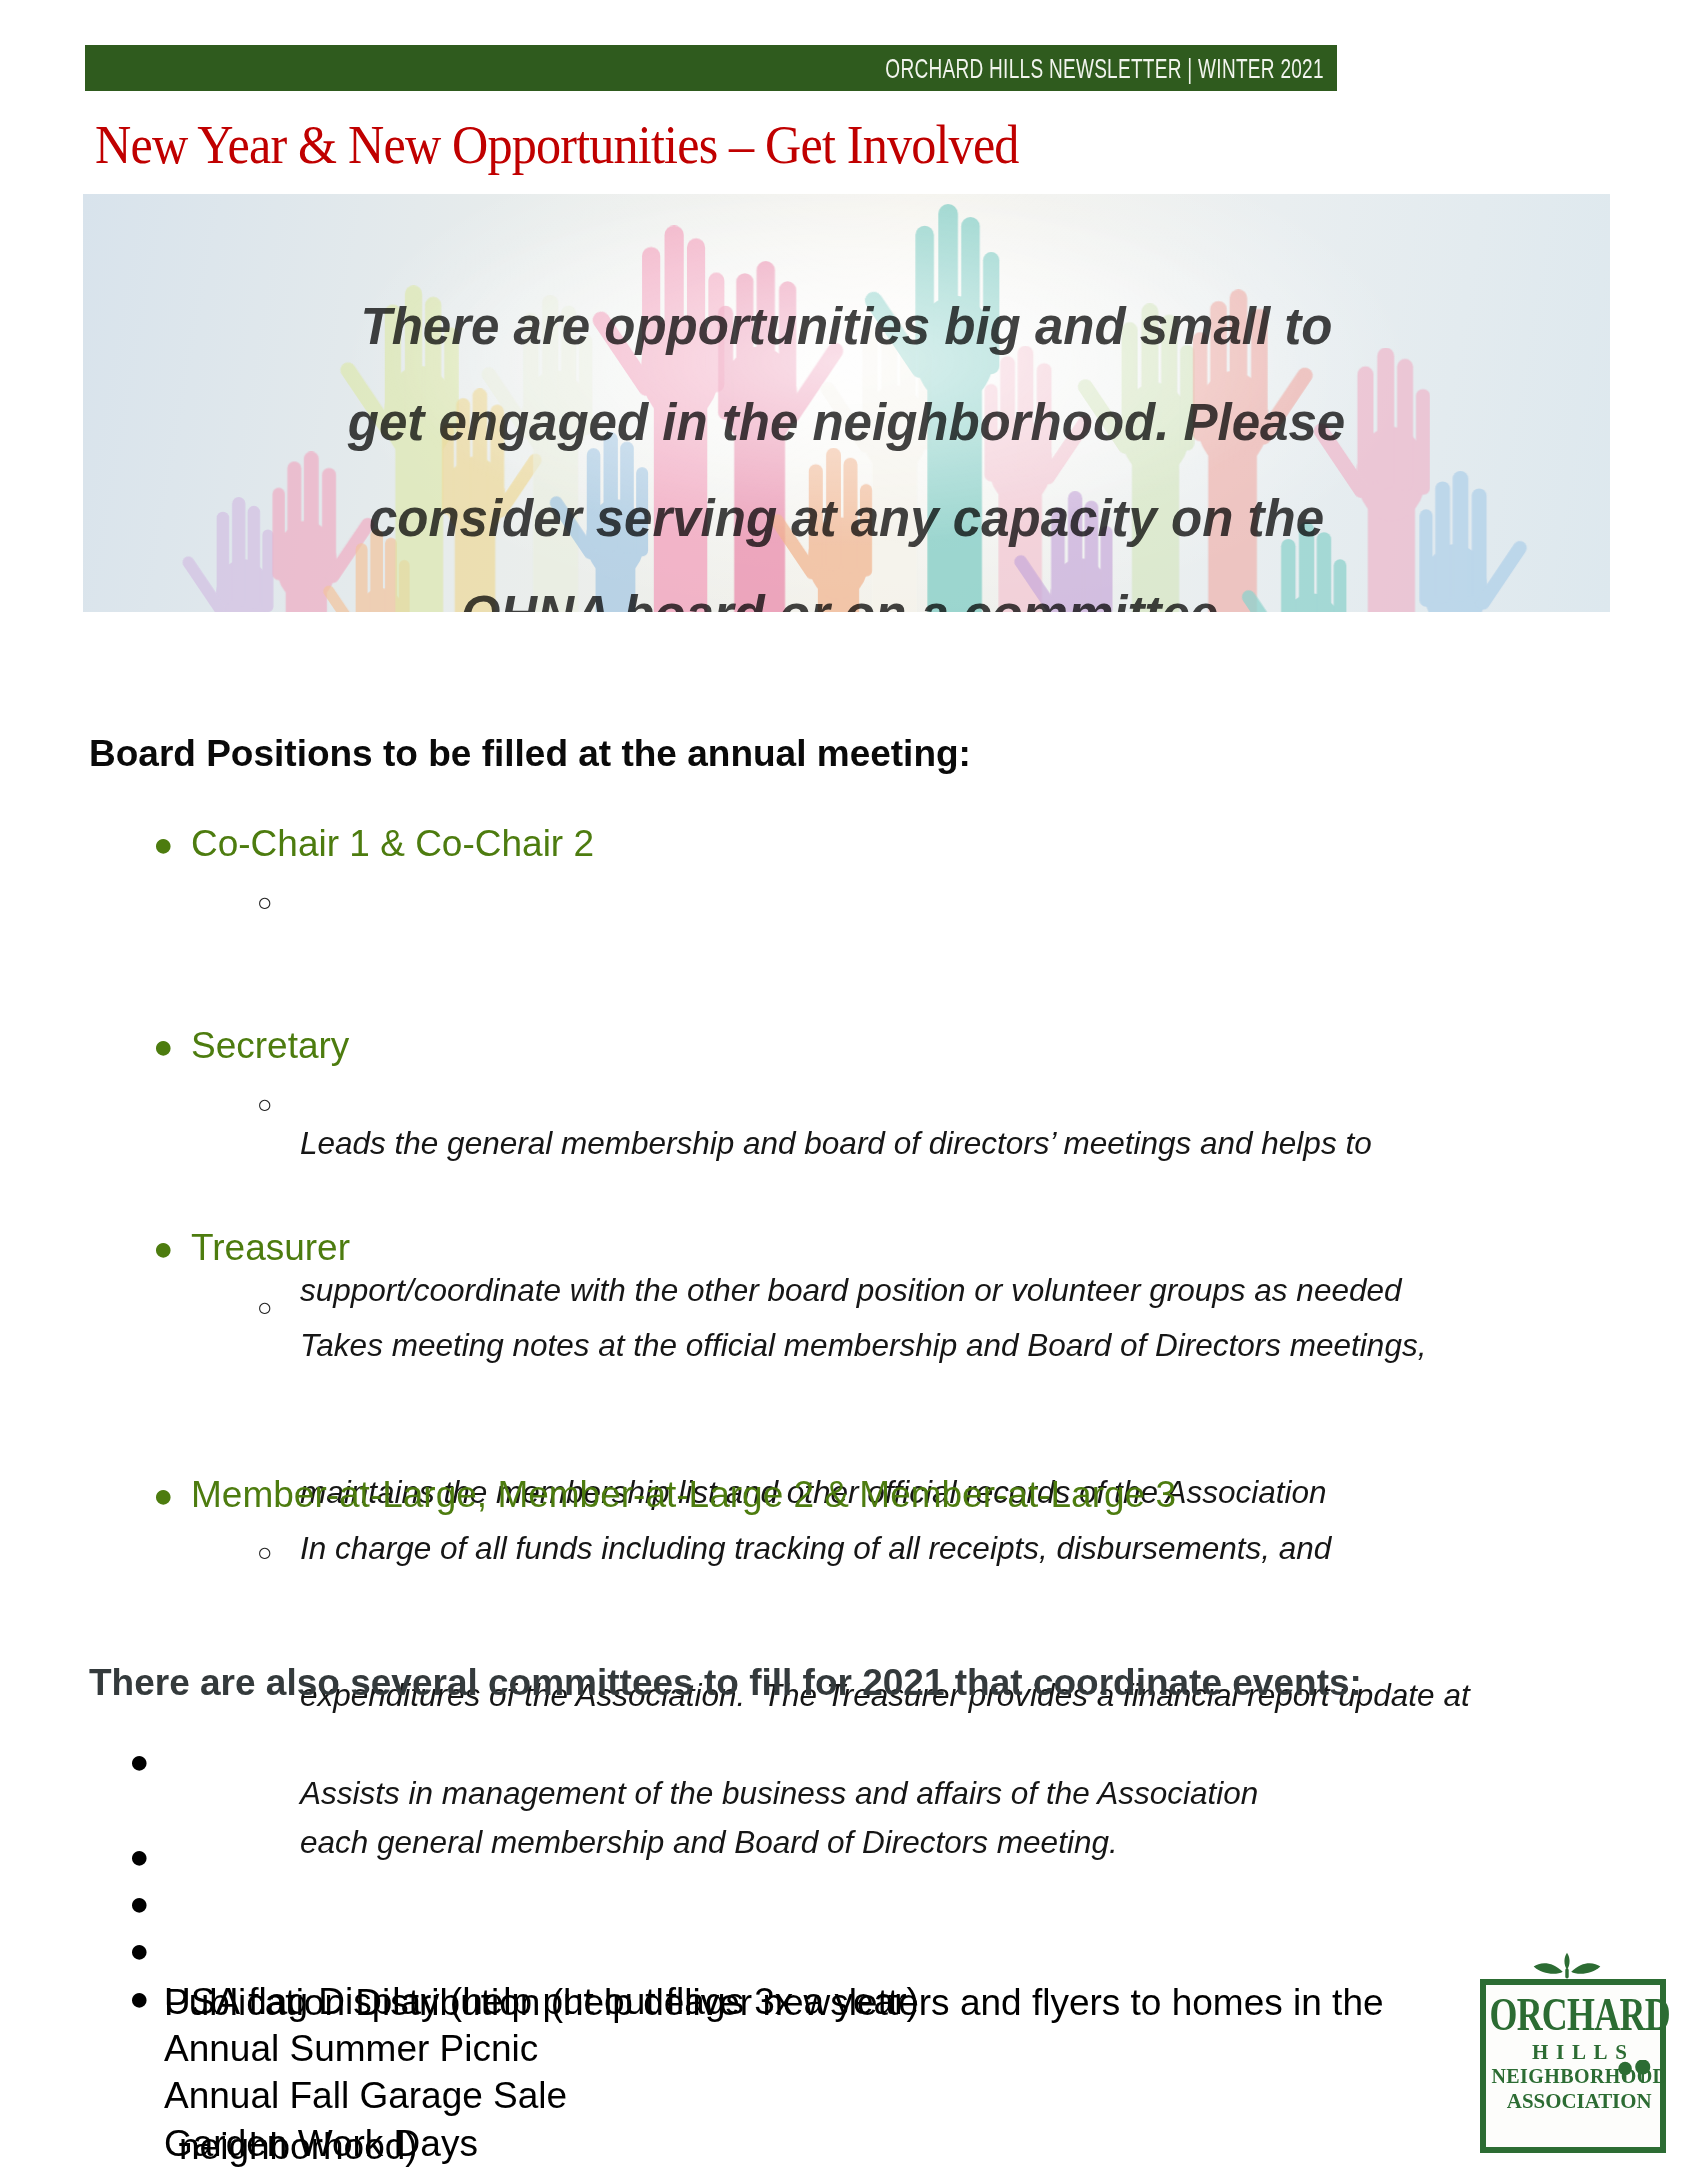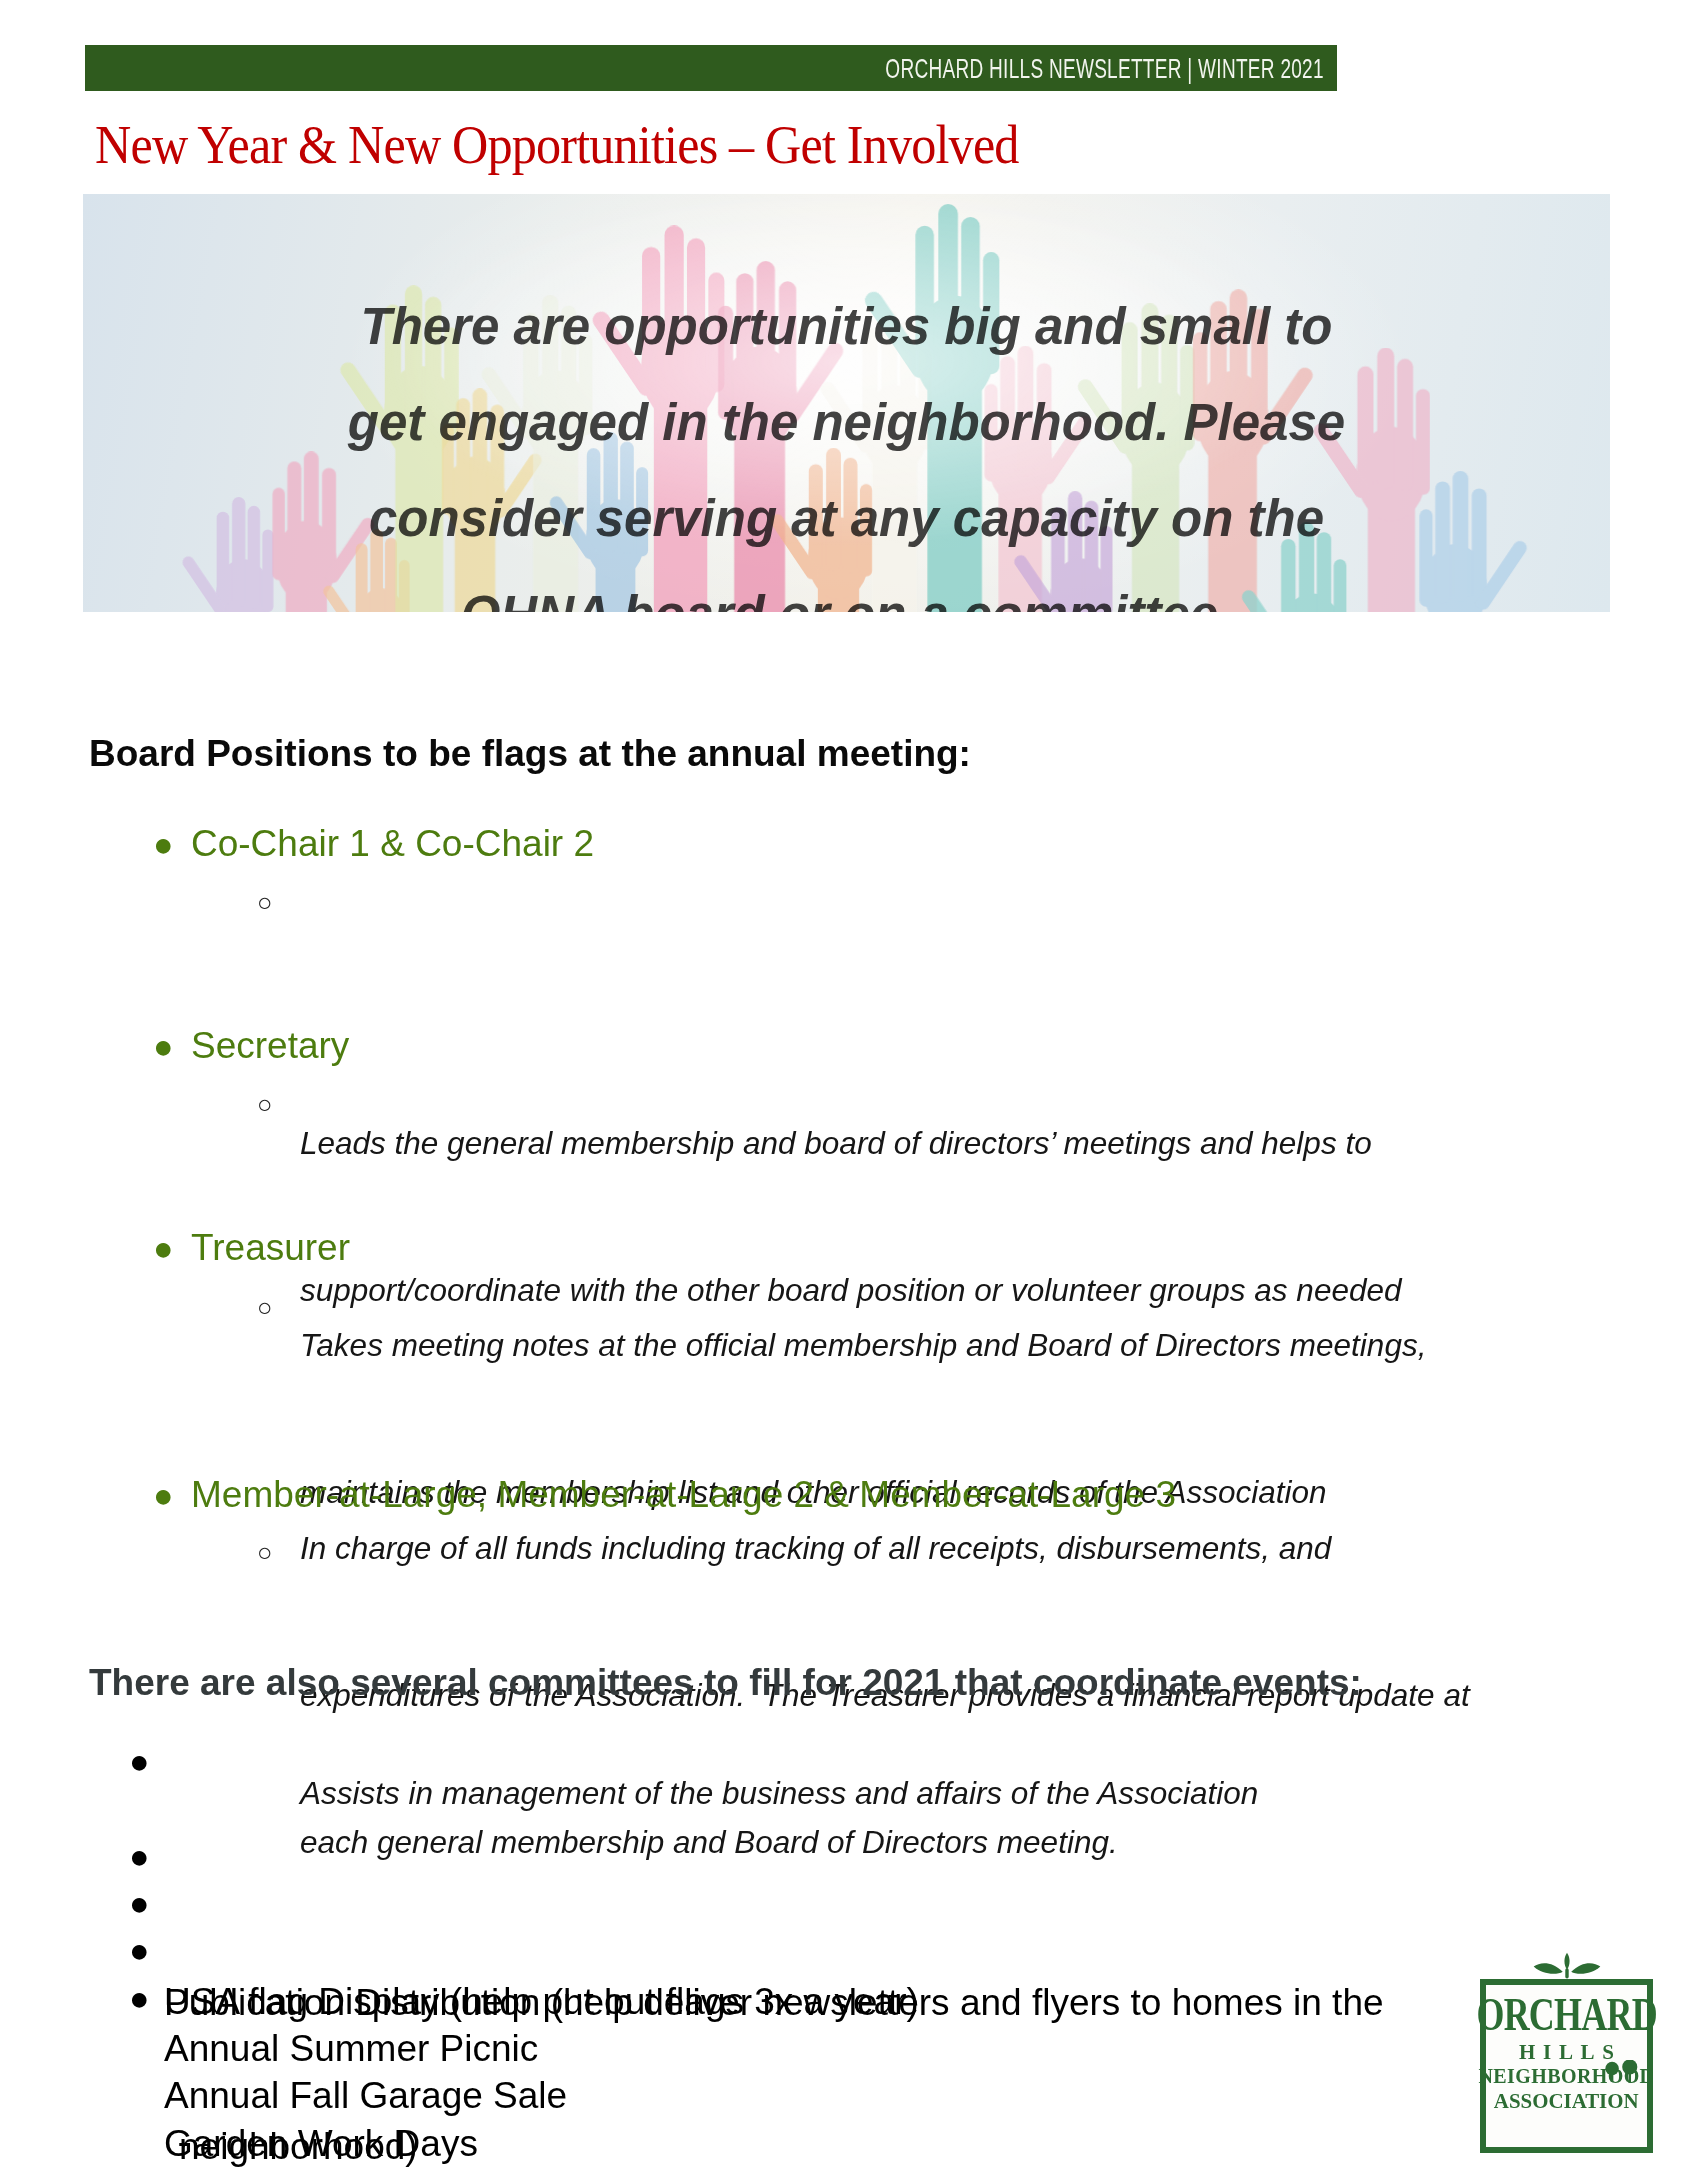--- a/index.html
+++ b/index.html
@@ -44,21 +44,21 @@
   .c-item{position:absolute;left:129px;font-size:37px;color:#000;line-height:48px;white-space:pre;}
   .c-item .cdot{position:absolute;left:0;top:-1.7px;font-size:34px;}
   .c-item .clines{margin-left:35px;}
   .c-item .cont{margin-left:15px;}
 
   
   .logo{position:absolute;left:1480px;top:1951px;width:173px;height:202px;}
   .logo .sprig{position:absolute;left:50%;top:0;transform:translateX(-50%);}
   .logo .box{position:absolute;left:0;top:28px;width:161px;height:162px;border:6px solid #2c6c33;
              background:#fdfdfb;display:flex;flex-direction:column;align-items:center;
-             font-family:"Liberation Serif",serif;font-weight:700;color:#2c6c33;}
+             font-family:"Liberation Serif",serif;font-weight:700;color:#2c6c33;padding-left:13px;}
   .logo .l1{font-size:46px;line-height:46px;margin-top:6.8px;transform:scaleX(.78);letter-spacing:-0.9px;}
   .logo .l2{font-size:21px;line-height:27px;margin-top:1.7px;letter-spacing:7.7px;text-indent:7.7px;}
   .logo .l3{font-size:20px;line-height:19px;margin-top:0.9px;letter-spacing:0.4px;}
   .logo .l4{font-size:22px;line-height:25.6px;margin-top:1.7px;transform:scaleX(.95);}
   .logo .trees{position:absolute;right:8.5px;top:75px;}
 </style>
 </head>
 <body>
 
 <div class="page">
@@ -106,21 +106,21 @@
     </svg>
     <div class="hero-shine"></div>
     <div class="hero-caption">
       <div>There are opportunities big and small to</div>
       <div>get engaged in the neighborhood. Please</div>
       <div>consider serving at any capacity on the</div>
       <div>OHNA board or on a committee.</div>
     </div>
   </div>
 
-  <div class="h1" style="top:733px">Board Positions to be flags at the annual meeting:</div>
+  <div class="h1" style="top:733px">Board Positions to be filled at the annual meeting:</div>
 
   <div class="b1" style="top:823px"><span class="dot">●</span><span>Co-Chair 1 &amp; Co-Chair 2</span></div>
   <div class="desc" style="top:874px">
     <span class="circ">○</span>
     <div class="lines">
       <div>Leads the general membership and board of directors’ meetings and helps to</div>
       <div>support/coordinate with the other board position or volunteer groups as needed</div>
     </div>
   </div>
 

